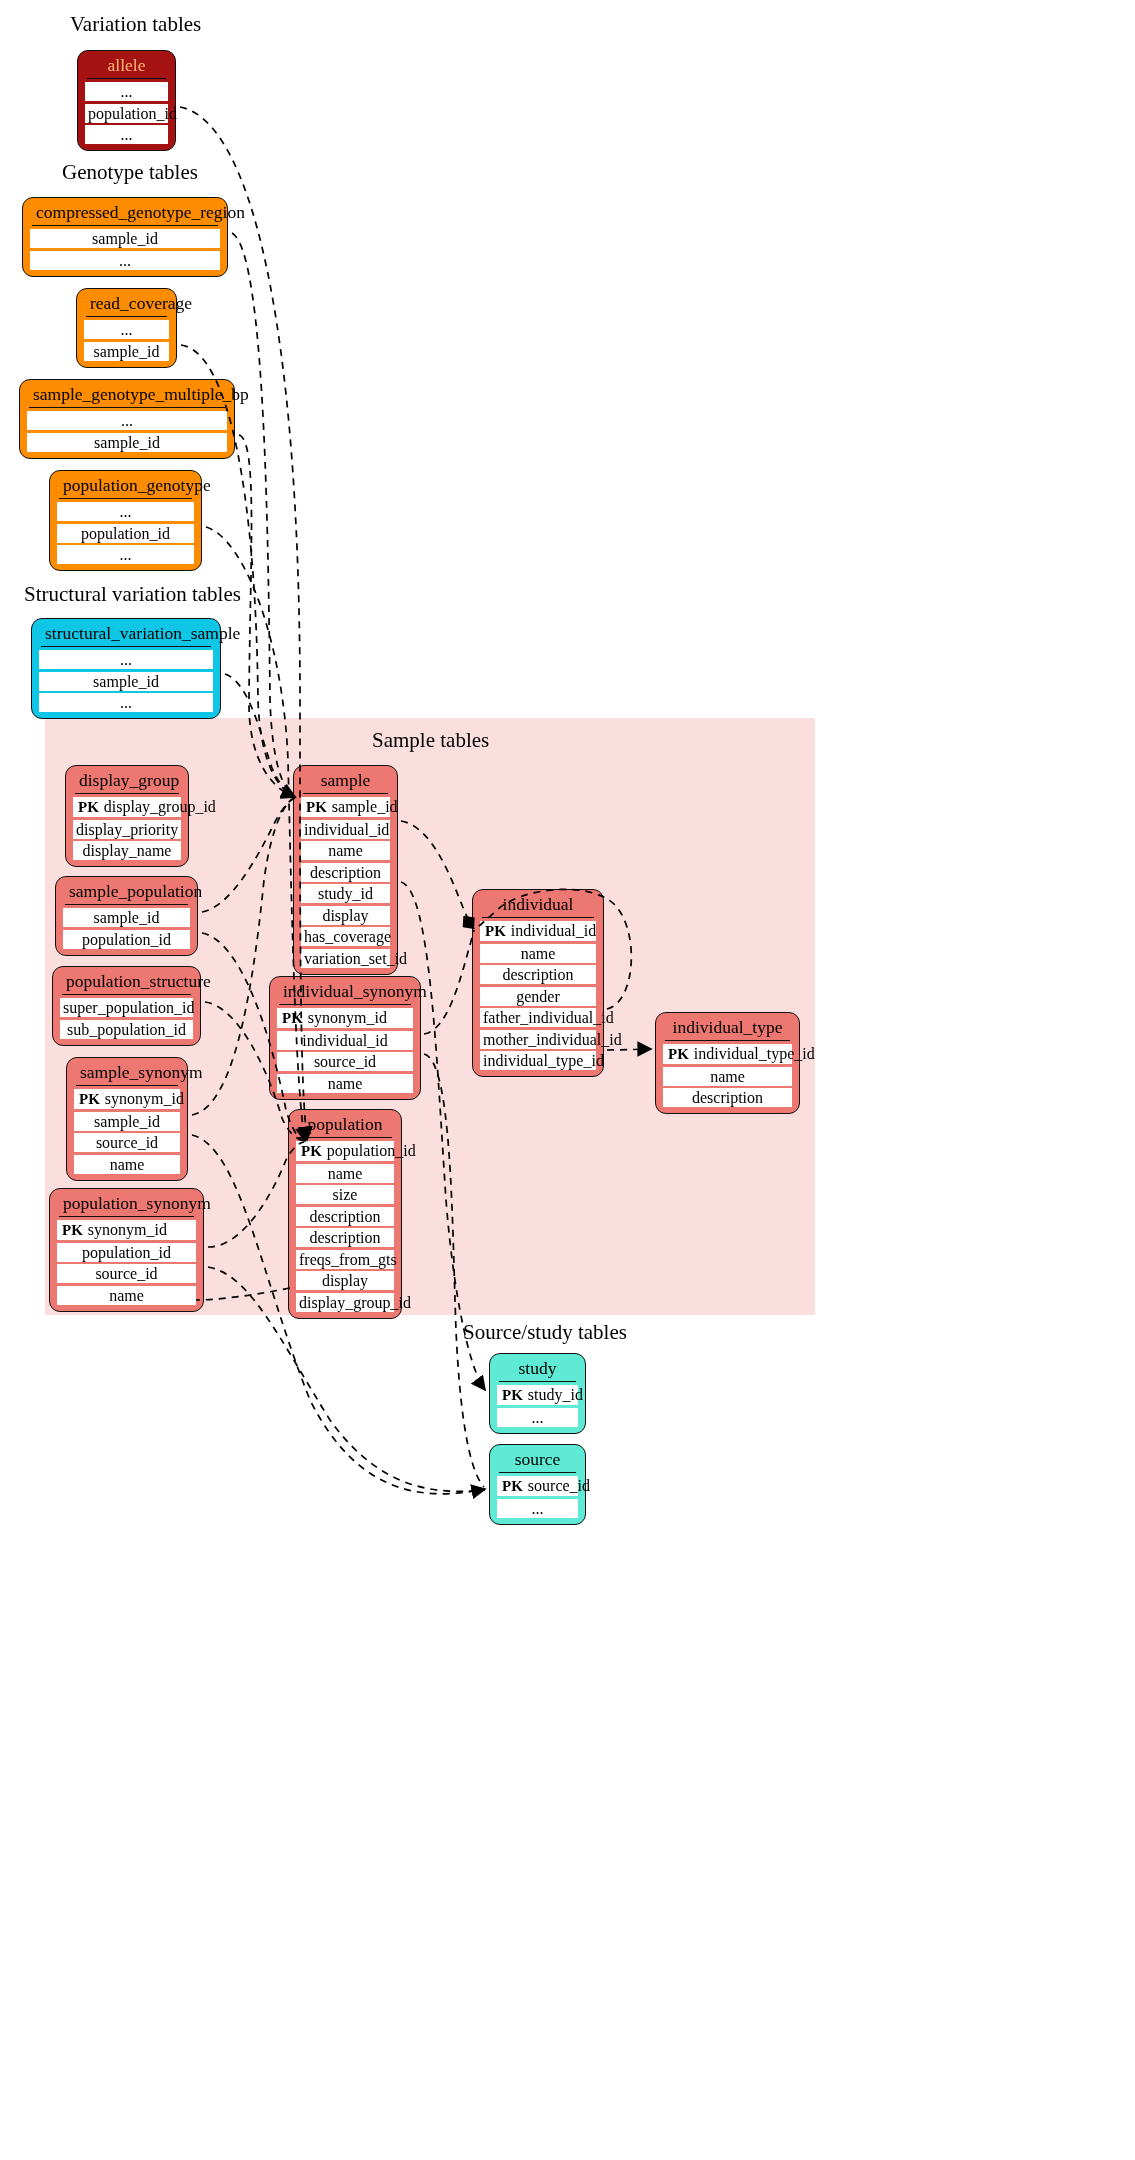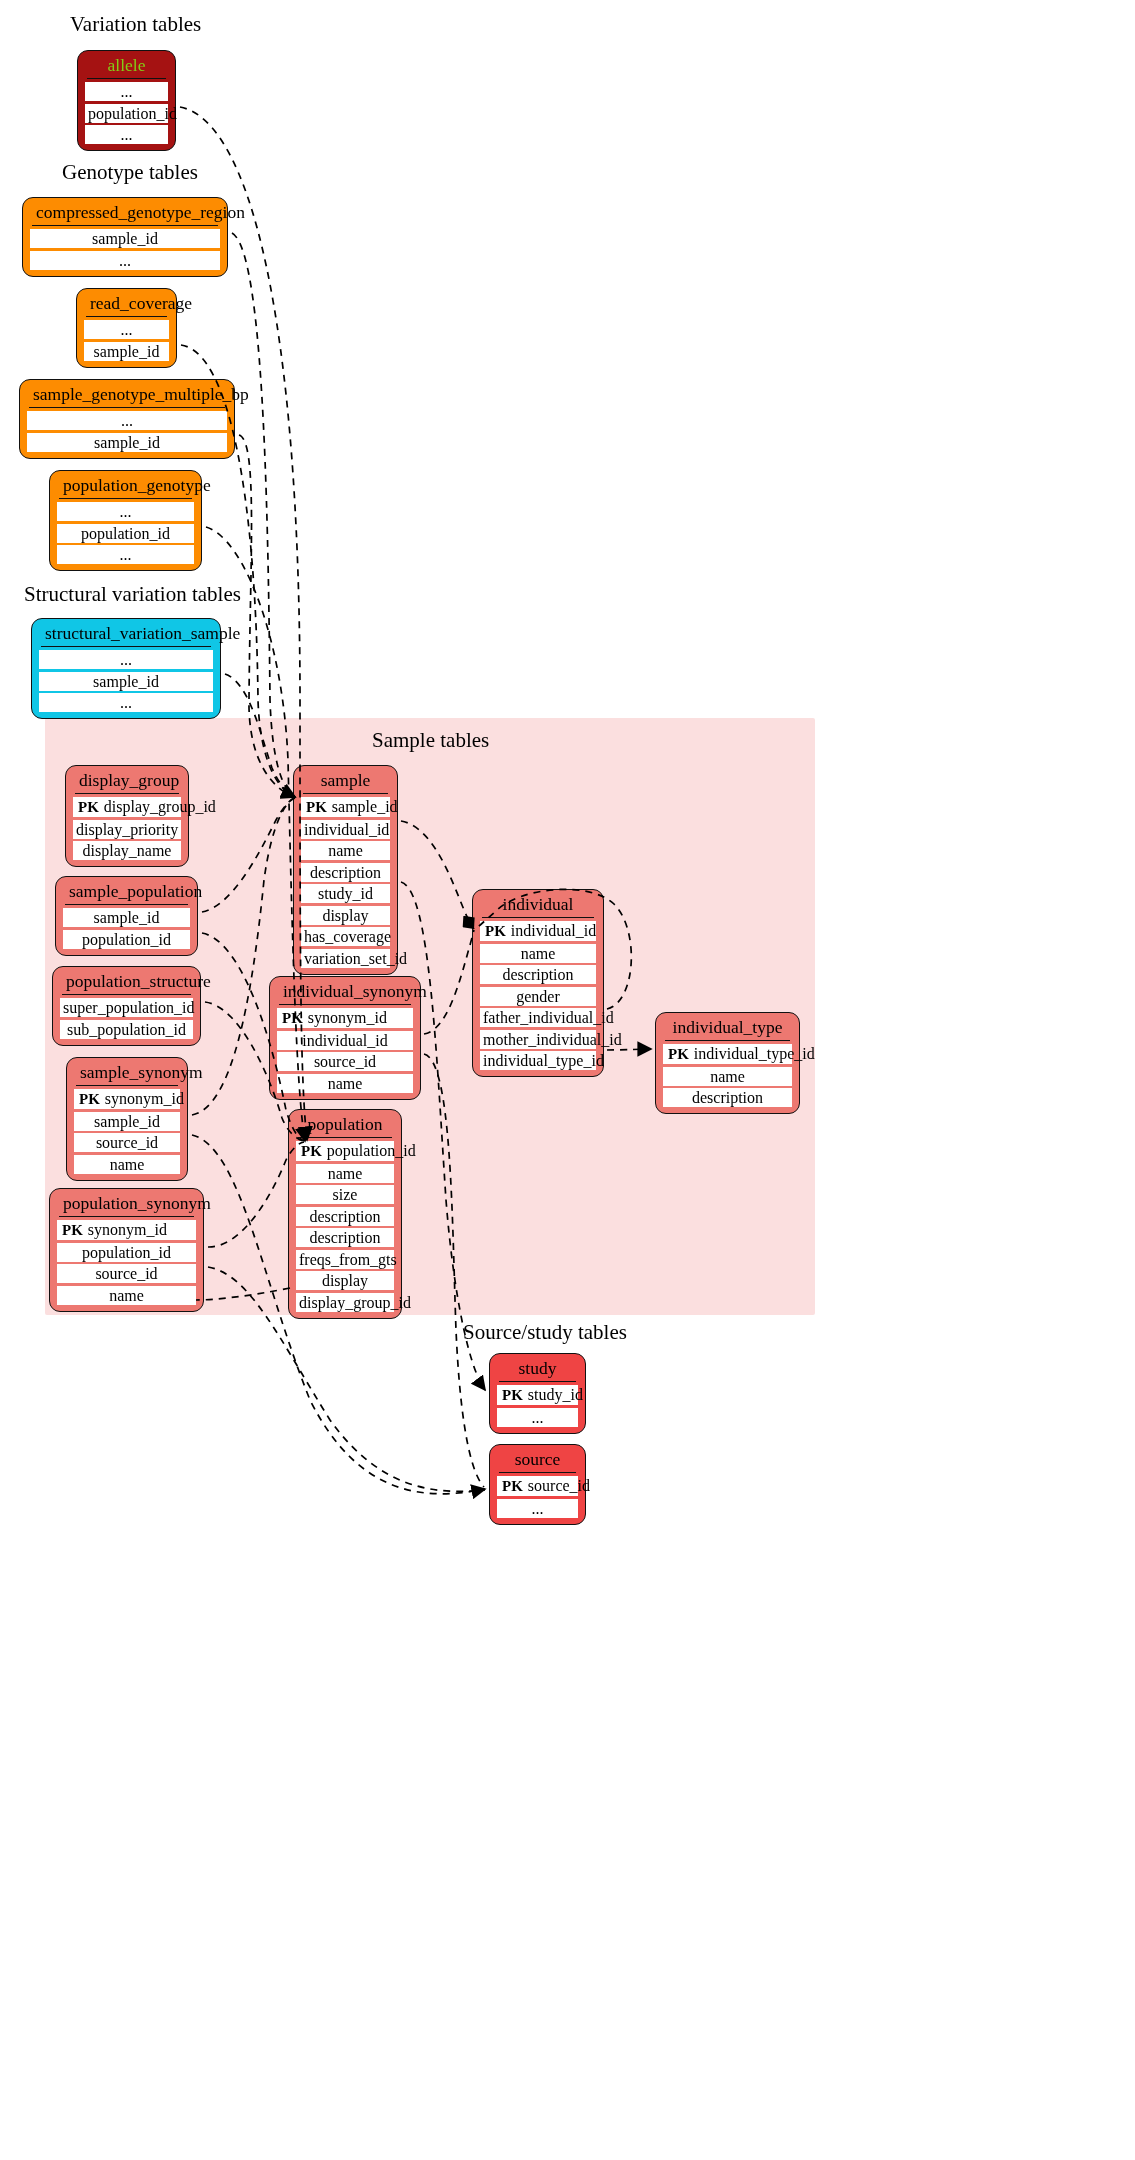--- a/index.html
+++ b/index.html
@@ -18,25 +18,25 @@
        border-bottom:1.6px solid #111;margin:0 2px 3px 2px;white-space:nowrap;}
   .tbl .row{background:#ffffff;text-align:center;font-size:16px;line-height:19px;
        margin-bottom:2.5px;padding:0 3px;white-space:nowrap;}
   .tbl .row:last-child{margin-bottom:0;}
   .tbl .row.pk{text-align:left;padding-left:5px;}
   .tbl .row .pklab{font-weight:bold;font-size:15px;margin-right:5px;}
   .tbl .row .fname{display:inline;}
 
   
   .c-dark{background:#a51212;}
-  .c-dark .title{color:#84cc16;}
+  .c-dark .title{color:#fdba74;}
   .c-orange{background:#fd8c01;}
   .c-cyan{background:#10c6e6;}
   .c-pink{background:#ed7871;}
-  .c-green{background:#ef4444;}
+  .c-green{background:#5eead4;}
 
   .caption{position:absolute;font-size:21px;text-align:center;width:100%;left:0;z-index:6;}
 </style>
 </head>
 <body>
 
 <div id="canvas">
 
   <div id="regions">
       <div class="region" style="left: 45px; top: 718px; width: 770px; height: 597px; background: rgb(251, 223, 223);"></div>

